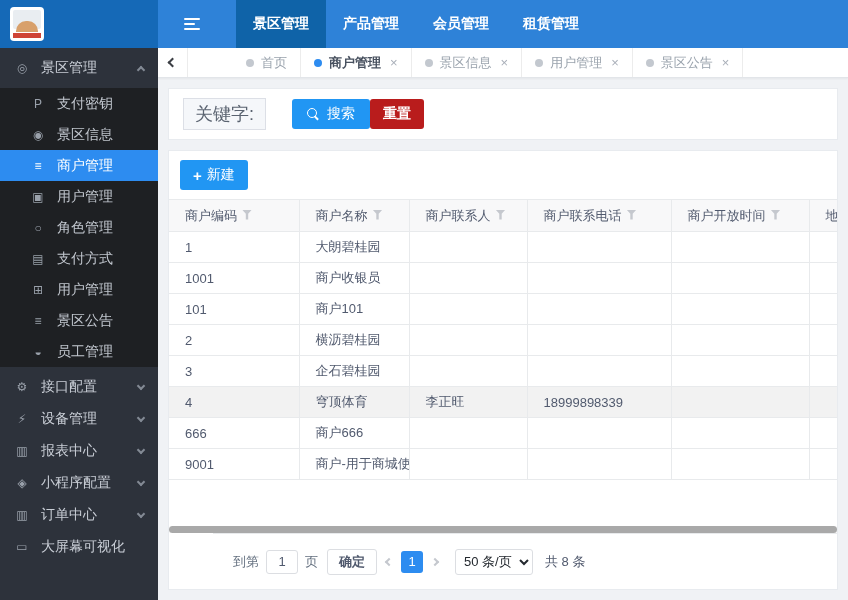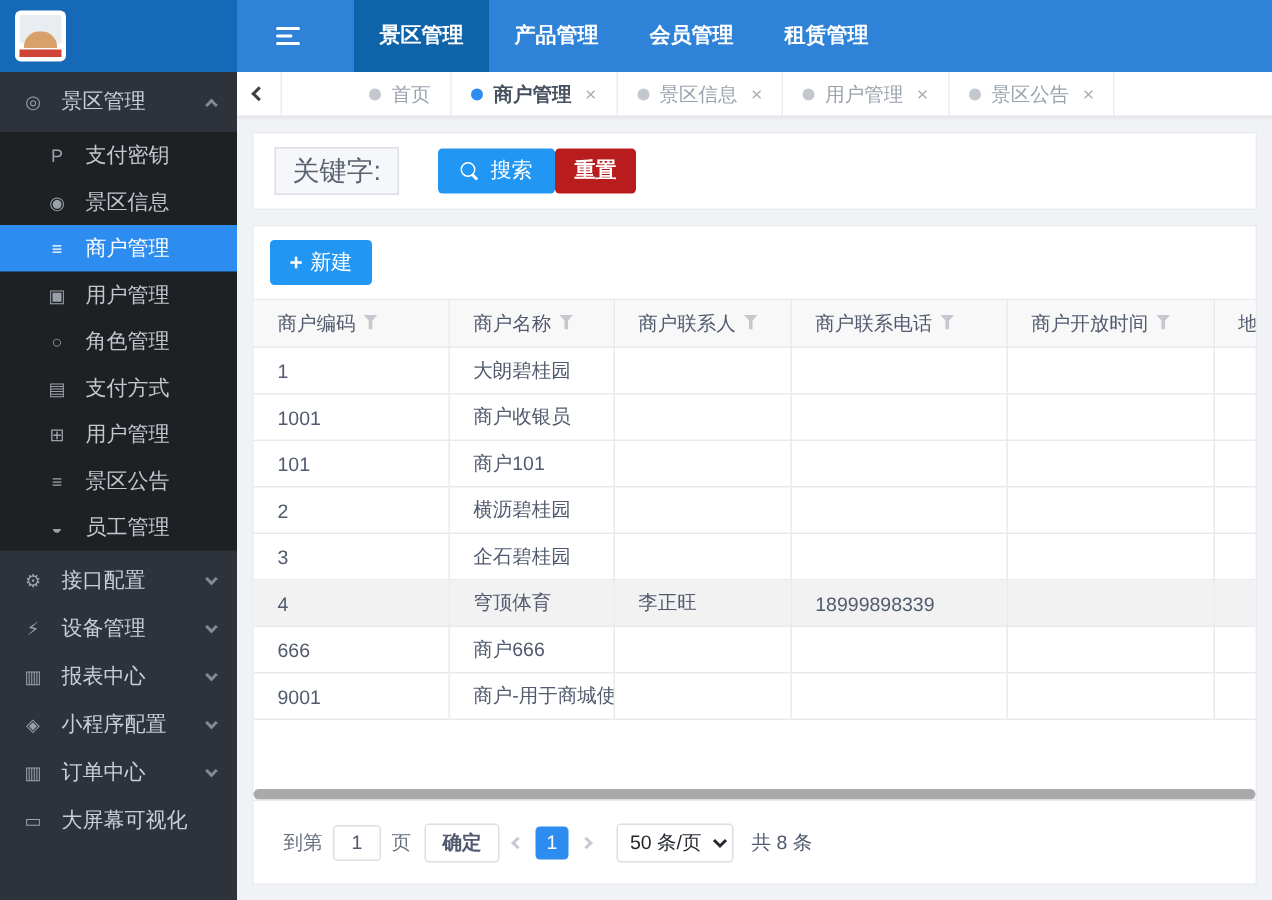--- a/index.html
+++ b/index.html
@@ -80,21 +80,21 @@
   table { border-collapse:collapse; table-layout:fixed; width:980px; font-size:13px; color:#515a6e; }
   th, td { border:1px solid #e8eaec; height:31px; padding:0 0 0 16px; text-align:left; font-weight:normal; overflow:hidden; white-space:nowrap; }
   thead th { background:#f8f8f9; color:#515a6e; height:32px; }
   tr.hl td { background:#f2f2f2; }
   td:first-child, th:first-child { border-left:none; }
   .funnel { display:inline-block; width:10px; height:10px; background:#c5c8ce; clip-path:polygon(0 0,100% 0,62% 42%,62% 100%,38% 100%,38% 42%); margin-left:5px; }
 
   .hscroll { flex:none; height:7px; background:#fbfbfb; }
   .hthumb { height:7px; width:100%; background:#a9a9a9; border-radius:4px; }
 
-  .pagination { flex:none; height:56px; border-top:1px solid #e8eaec; display:flex; align-items:center; padding:0 20px; font-size:13px; color:#657180; }
+  .pagination { flex:none; height:56px; border-top:1px solid #e8eaec; display:flex; align-items:center; padding:0 20px; font-size:13px; color:#657180;margin-left:44px; }
   .pg-input { width:32px; height:24px; border:1px solid #dcdee2; border-radius:3px; text-align:center; font-size:13px; color:#515a6e; outline:none; margin:0 7px; font-family:inherit; }
   .pg-confirm { height:26px; padding:0 11px; background:#fff; border:1px solid #dcdee2; border-radius:3px; font-size:13px; color:#515a6e; font-weight:bold; margin-left:9px; cursor:pointer; font-family:inherit; }
   .pg-arrow { color:#c5c8ce; margin:0 9px; display:flex; align-items:center; cursor:pointer; }
   .pg-arrow .chev { width:6px; height:6px; }
   .pg-page { min-width:22px; height:22px; background:#2d8cf0; color:#fff; border-radius:3px; display:flex; align-items:center; justify-content:center; font-size:13px; cursor:pointer; }
   .pg-size { height:26px; font-size:13px; color:#24292f; margin-left:8px; font-family:inherit; border:1px solid #dcdee2; border-radius:3px; background:#fff; padding:0 4px; }
   .pg-total { margin-left:12px; color:#515a6e; }
 </style>
 </head>
 <body>

